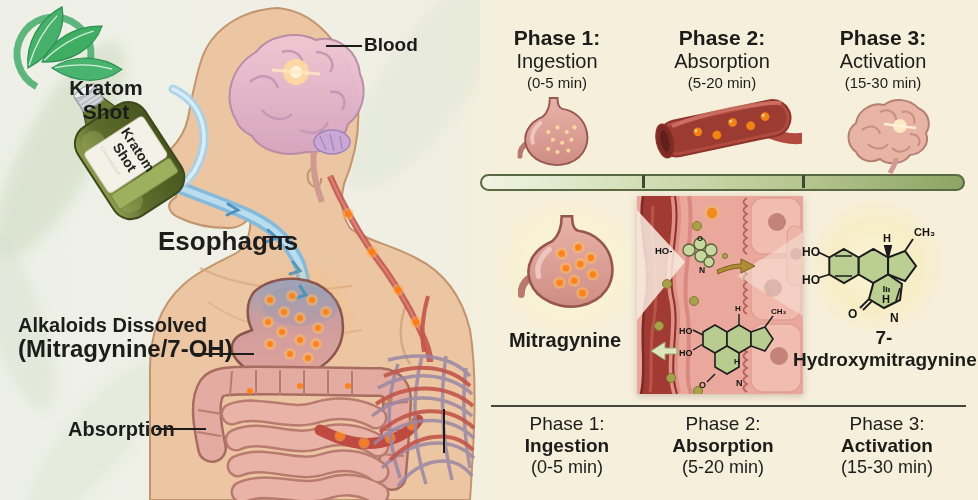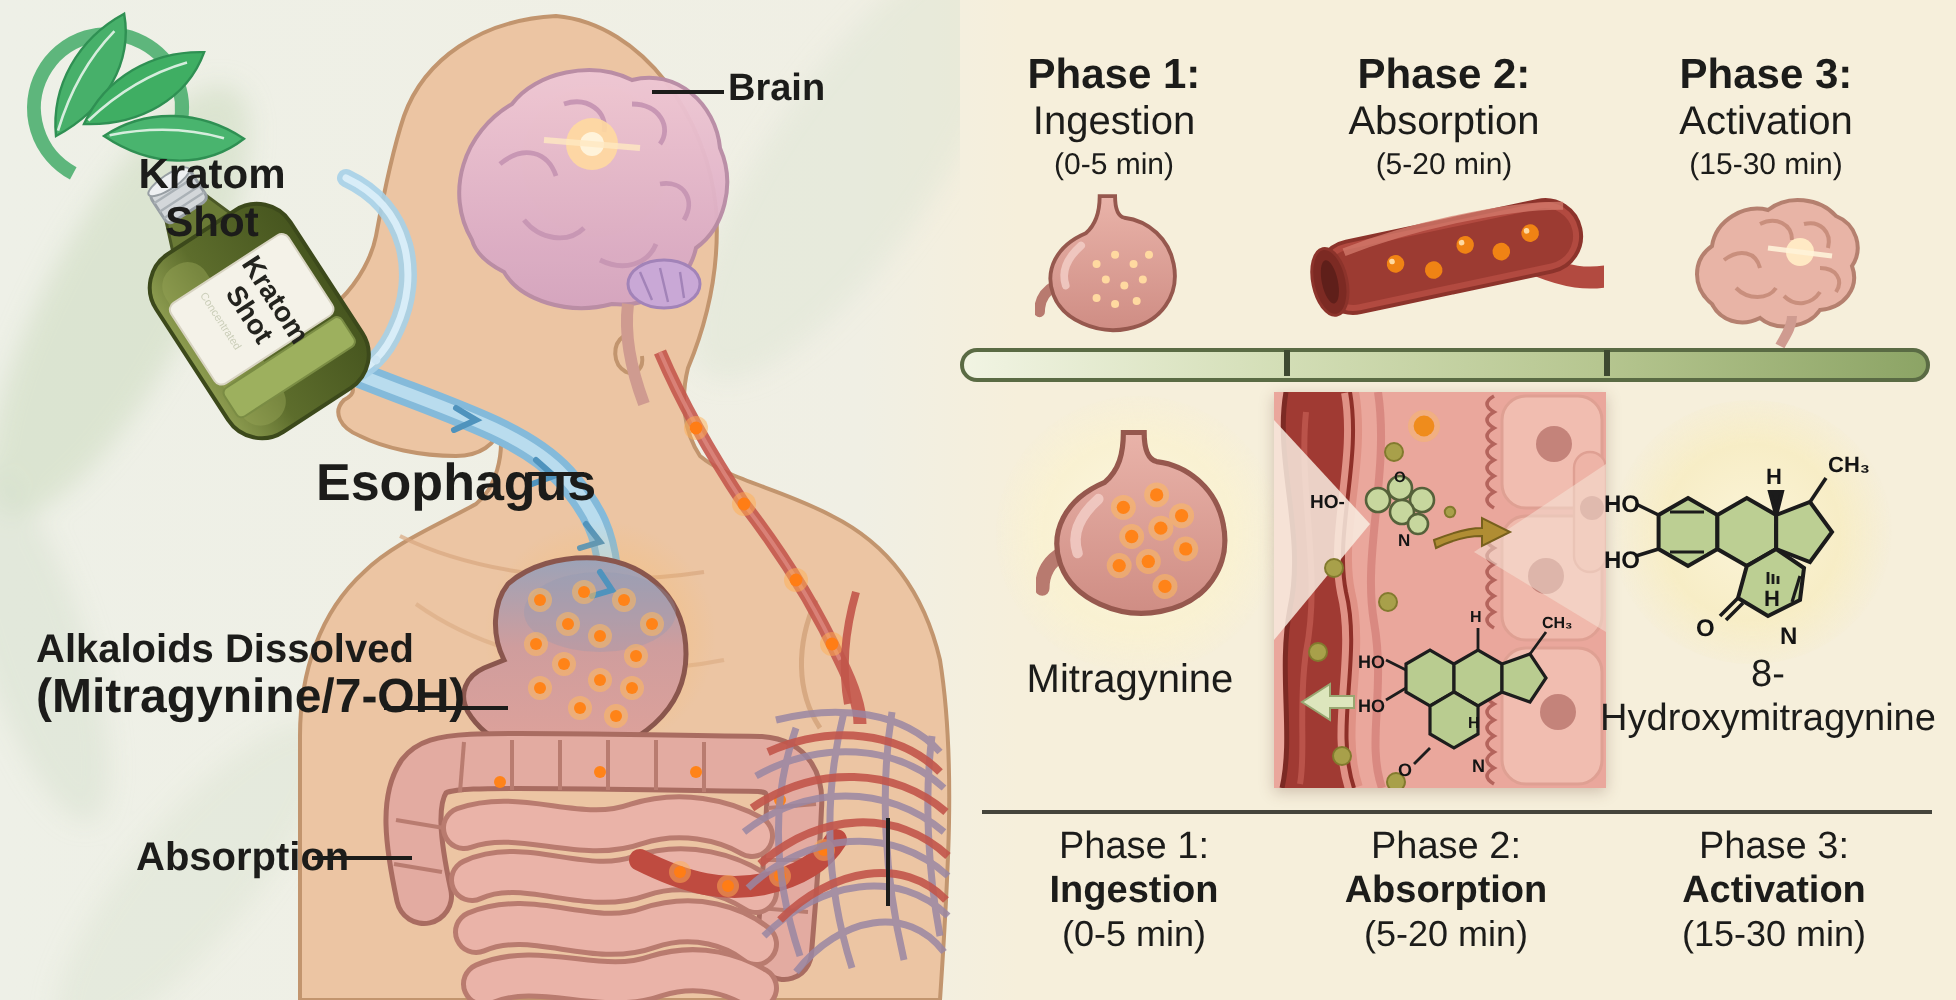--- a/index.html
+++ b/index.html
@@ -19,21 +19,21 @@
   .pb-name{font-size:19px;font-weight:700;line-height:22px;}
   .pb-time{font-size:18px;font-weight:400;line-height:21px;}
   .timeline{position:absolute;left:480px;top:174px;width:481px;height:13px;border:2px solid #5a6b44;
     border-radius:9px;background:linear-gradient(90deg,#f1f4e3 0%,#d3deb6 33%,#b6c690 66%,#8ca465 100%);}
   .tl-div{position:absolute;top:-1px;width:2.5px;height:13px;background:#3e4931;}
   .glow{position:absolute;border-radius:50%;}
   .glow1{left:498px;top:198px;width:142px;height:138px;
     background:radial-gradient(circle,#fcf7e0 0%,#f9f1d2 48%,rgba(249,241,210,0) 74%);}
   .glow2{left:806px;top:200px;width:140px;height:132px;
     background:radial-gradient(circle,#fbf4d8 0%,#f7edc6 46%,rgba(247,237,198,0) 73%);}
-  .metab{position:absolute;text-align:center;color:#1c1c1a;font-weight:400;}
+  .metab{position:absolute;text-align:center;color:#1c1c1a;font-weight:700;}
   .divider{position:absolute;left:491px;top:405px;width:475px;height:2px;background:#45453c;}
   .panel-wrap{position:absolute;left:637px;top:196px;width:166px;height:198px;box-shadow:0 2px 7px rgba(90,50,40,.25);}
   svg text{font-family:"Liberation Sans",sans-serif;}
 </style>
 </head>
 <body>
 
 <div class="scene">
 
   <svg width="0" height="0" style="position:absolute" aria-hidden="true">
@@ -284,21 +284,21 @@
         <path d="M44,62 C52,38 74,22 100,20 C94,44 72,60 44,62 Z" fill="#49b46e" transform="rotate(38 44 62)"></path>
       </g>
       <g stroke="#e6f4ea" stroke-width="1.3" fill="none" opacity=".9">
         <path d="M22,60 C34,46 48,34 68,26" transform="rotate(-24 20 62)"></path>
         <path d="M36,54 C48,40 62,28 82,20" transform="rotate(6 34 56)"></path>
         <path d="M46,60 C58,46 72,34 92,26" transform="rotate(38 44 62)"></path>
       </g>
     </g>
   </svg>
 
-  <div class="lbl" style="left:364px;top:34px;font-size:19px">Brain</div>
+  <div class="lbl" style="left:364px;top:34px;font-size:19px">Blood</div>
   <div class="leader" style="left:326px;top:45px;width:36px;height:2px"></div>
 
   <div class="lbl" style="left:158px;top:226px;font-size:26px">Esophagus</div>
   <div class="leader" style="left:264px;top:236px;width:28px;height:2px"></div>
 
   <div class="lbl" style="left:18px;top:314px;width:174px;text-align:left;font-size:20px;line-height:23px">
     <div>Alkaloids Dissolved</div>
     <div style="font-size:24px">(Mitragynine/7-OH)</div>
   </div>
   <div class="leader" style="left:192px;top:353px;width:62px;height:2px"></div>
@@ -519,21 +519,21 @@
     <g fill="#141414" font-weight="bold">
       <text x="0" y="52" font-size="12">HO</text>
       <text x="0" y="80" font-size="12">HO</text>
       <text x="81" y="38" font-size="11">H</text>
       <text x="112" y="32" font-size="11">CH₃</text>
       <text x="80" y="99" font-size="11">H</text>
       <text x="46" y="114" font-size="12">O</text>
       <text x="88" y="118" font-size="12">N</text>
     </g>
   </svg>
-  <div class="metab" style="left:793px;top:327px;width:182px;font-size:19px">8-Hydroxymitragynine</div>
+  <div class="metab" style="left:793px;top:327px;width:182px;font-size:19px">7-Hydroxymitragynine</div>
 
   <div class="divider"></div>
 
   <div class="pb-col" style="left:479px">
     <div class="pb-title">Phase 1:</div>
     <div class="pb-name">Ingestion</div>
     <div class="pb-time">(0-5 min)</div>
   </div>
   <div class="pb-col" style="left:635px">
     <div class="pb-title">Phase 2:</div>

